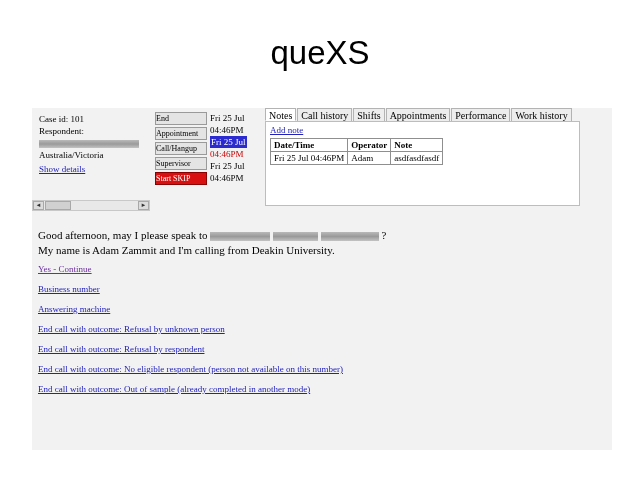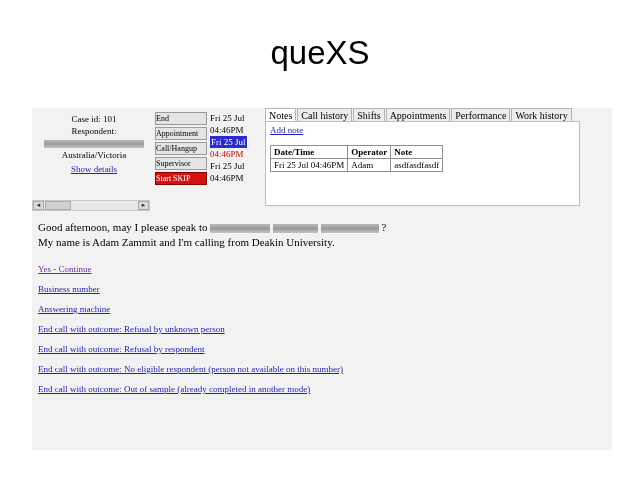--- a/index.html
+++ b/index.html
@@ -49,21 +49,21 @@
     top: 110px;
     width: 115px;
     height: 90px;
     background: #f2f2f2;
     font-size: 9px;
     color: #000000;
     line-height: 12px;
     padding: 3px 0 0 5px;
     box-sizing: border-box;
   }
-  .case-line { white-space: nowrap; text-align: center; }
+  .case-line { white-space: nowrap; }
   .redacted {
     display: inline-block;
     height: 8px;
     background: linear-gradient(180deg,#b9b9b9 0%,#9a9a9a 50%,#c3c3c3 100%);
     vertical-align: middle;
   }
   .link {
     color: #2222bb;
     text-decoration: underline;
     cursor: pointer;
@@ -187,40 +187,40 @@
     padding: 3px 4px;
   }
   .add-note {
     color: #2222bb;
     text-decoration: underline;
     font-size: 9px;
     cursor: pointer;
   }
 
   table.notes {
-    margin-top: 10px;
+    margin-top: 3px;
     border-collapse: collapse;
     font-size: 9px;
     font-family: "Liberation Serif", serif;
   }
   table.notes th, table.notes td {
     border: 1px solid #8f8f8f;
     padding: 0px 3px;
     text-align: left;
     font-weight: normal;
     white-space: nowrap;
     height: 12px;
   }
   table.notes th { background: #ffffff; font-weight: bold; }
 
   
   .script {
     position: absolute;
     left: 38px;
-    top: 220px;
+    top: 228px;
     width: 520px;
     font-size: 11px;
     line-height: 15px;
     color: #000000;
   }
   .script .redacted.big {
     height: 9px;
     vertical-align: middle;
   }
 

